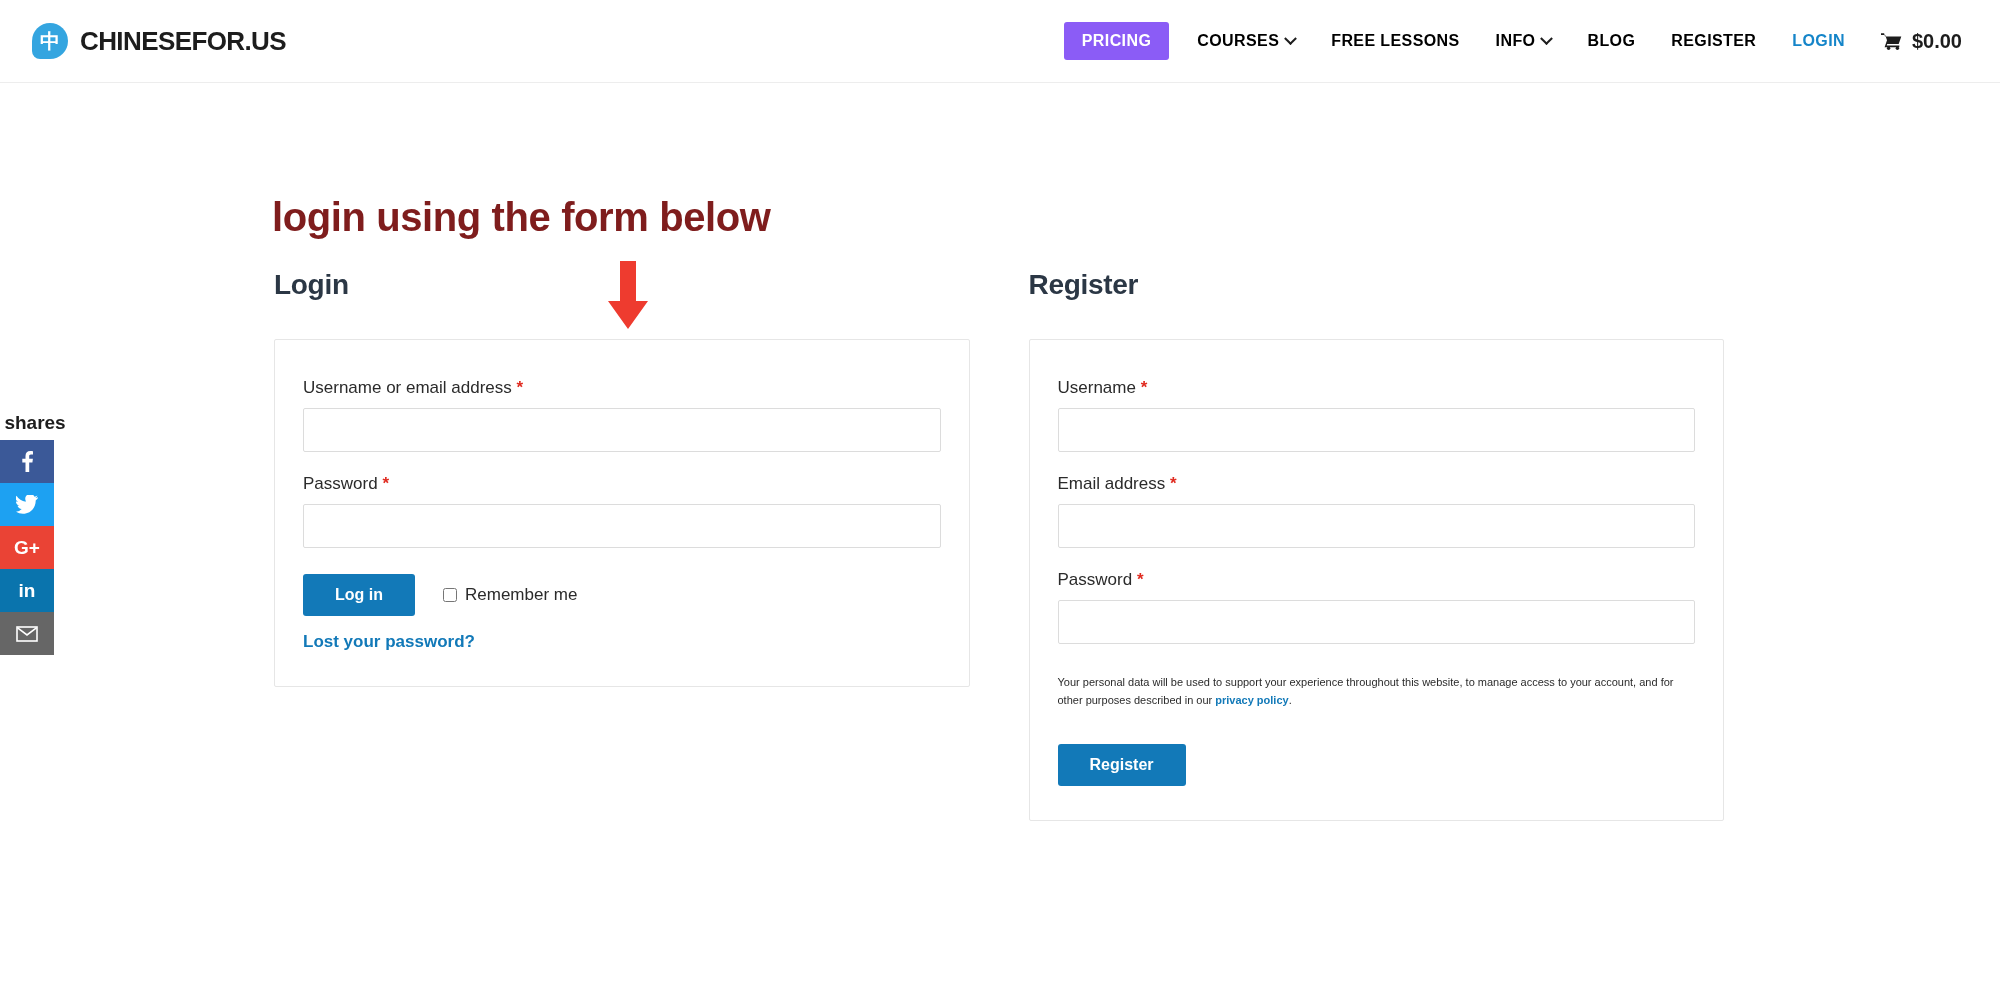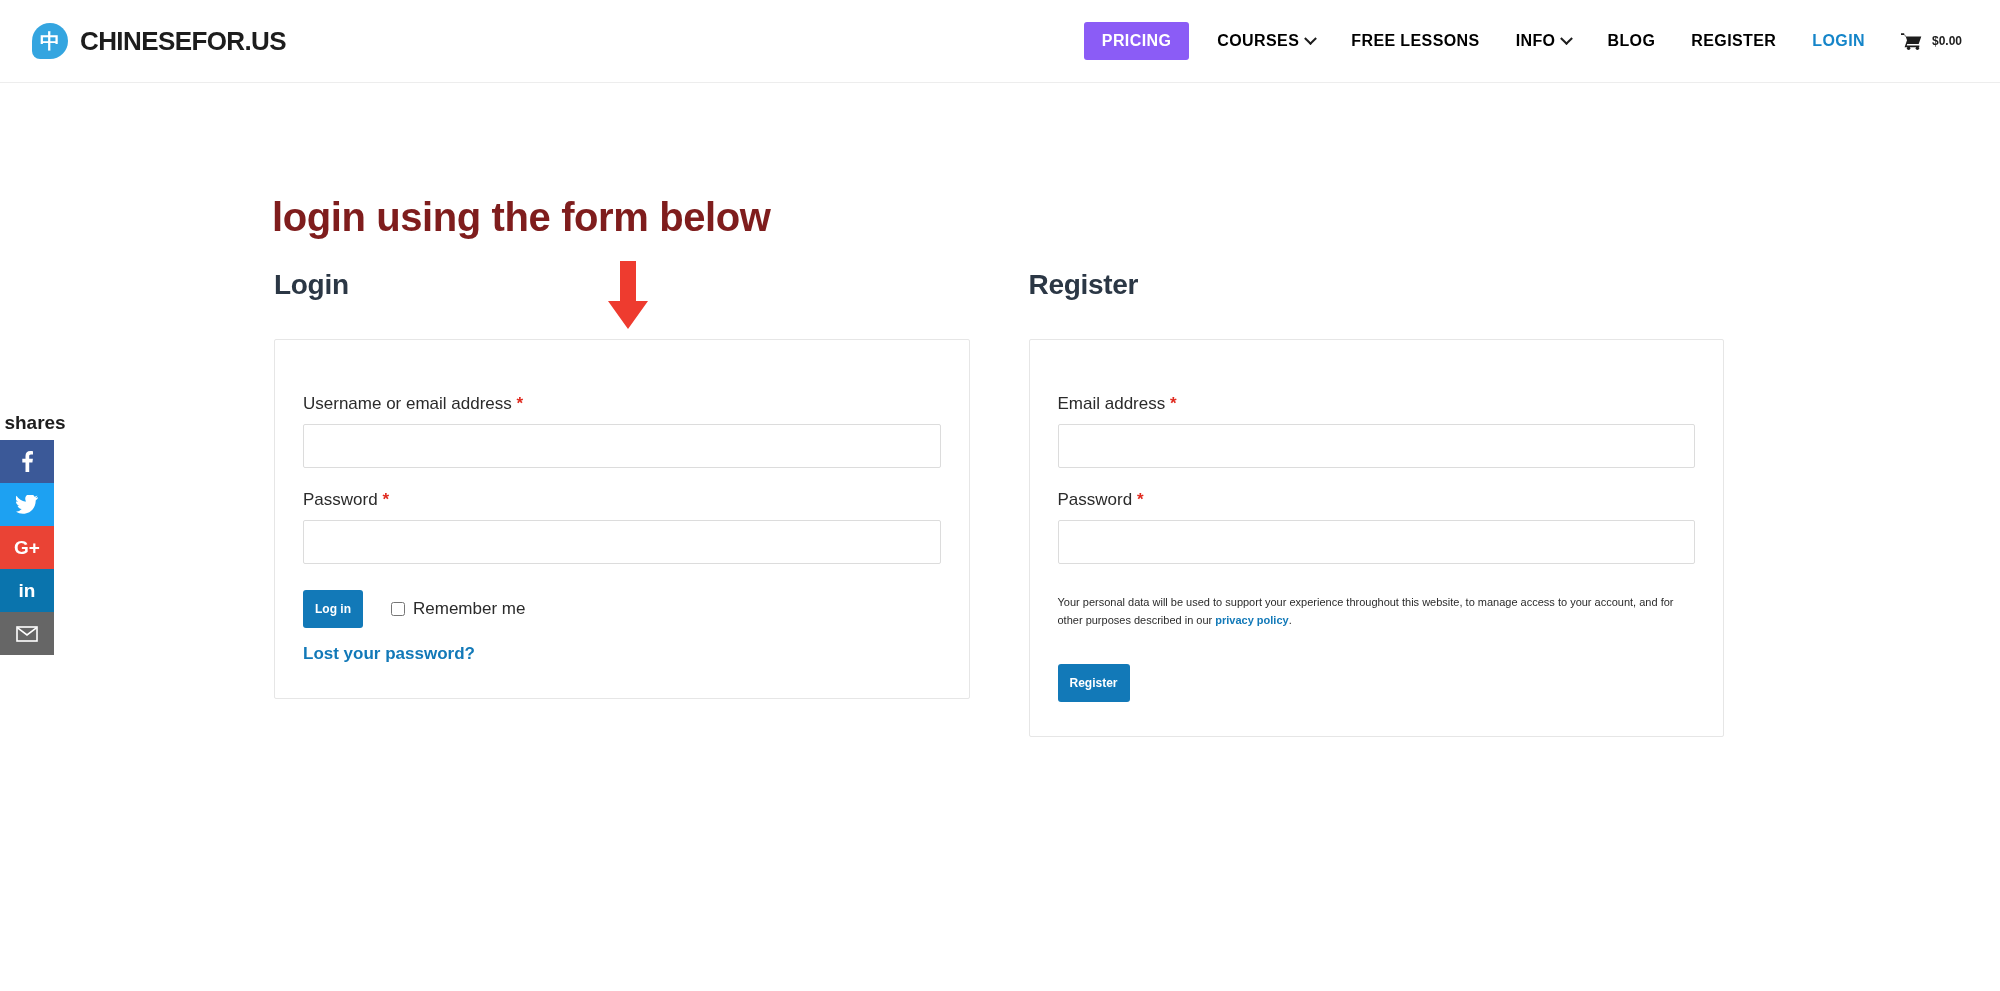--- a/index.html
+++ b/index.html
@@ -82,21 +82,21 @@
     width: 9px; height: 9px;
     border-right: 2.4px solid #1d1d1d;
     border-bottom: 2.4px solid #1d1d1d;
     transform: rotate(45deg) translate(-2px,-2px);
   }
   .cart-link {
     display: flex; align-items: center; gap: 9px;
     padding-left: 18px;
     text-decoration: none;
     color: #1d1d1d;
-    font-size: 12px;
+    font-size: 20px;
     font-weight: bold;
   }
   .cart-icon svg { display: block; }
 
   
   .social-rail {
     position: absolute;
     left: 0;
     top: 440px;
     width: 54px;
@@ -168,21 +168,21 @@
     letter-spacing: -0.3px;
   }
 
   .form-card {
     border: 1px solid #e6e6e6;
     border-radius: 2px;
     background: #ffffff;
     padding: 38px 28px 34px 28px;
   }
 
-  .field { margin-bottom: 22px; margin-top: 16px; }
+  .field { margin-bottom: 22px; }
   .field-label {
     display: block;
     font-size: 17px;
     color: #2b2b2b;
     margin-bottom: 10px;
     font-family: "Liberation Sans", sans-serif;
   }
   .req { color: #e02b20; font-weight: bold; }
   .text-input {
     width: 100%;
@@ -201,23 +201,23 @@
     display: flex;
     align-items: center;
     gap: 28px;
     margin-top: 26px;
   }
   .btn {
     background: #1279b8;
     color: #ffffff;
     border: none;
     border-radius: 3px;
-    font-size: 12px;
-    font-weight: bold;
-    padding: 13px 12px;
+    font-size: 16px;
+    font-weight: bold;
+    padding: 13px 32px;
     cursor: pointer;
     font-family: "Liberation Sans", sans-serif;
     line-height: 1;
   }
   .remember {
     display: flex;
     align-items: center;
     gap: 8px;
     font-size: 17px;
     color: #2b2b2b;
@@ -388,20 +388,27 @@
 
         <a class="lost-link" href="#">Lost your password?</a>
       </div>
     </section>
 
     <section class="col">
       <h2 class="col-heading">Register</h2>
 
       <div class="form-card">
 
+        <div class="field">
+          <label class="field-label">
+            <span>Username</span>
+            <span class="req">*</span>
+          </label>
+          <input class="text-input" type="text" placeholder="" style="">
+        </div>
 
         <div class="field">
           <label class="field-label">
             <span>Email address</span>
             <span class="req">*</span>
           </label>
           <input class="text-input" type="email" placeholder="" style="">
         </div>
 
         <div class="field">

